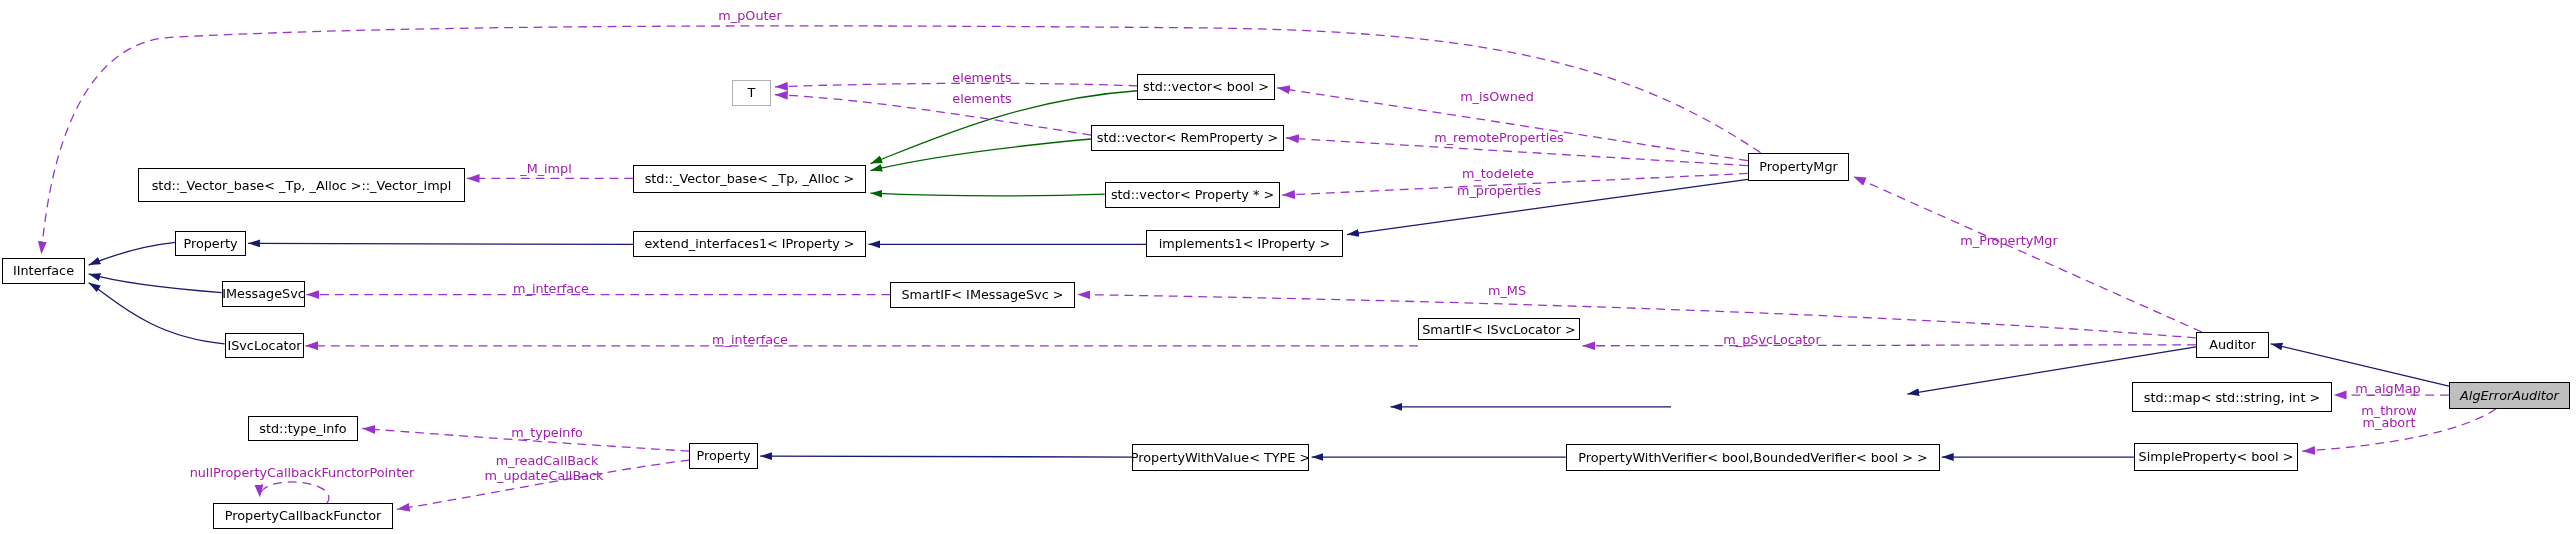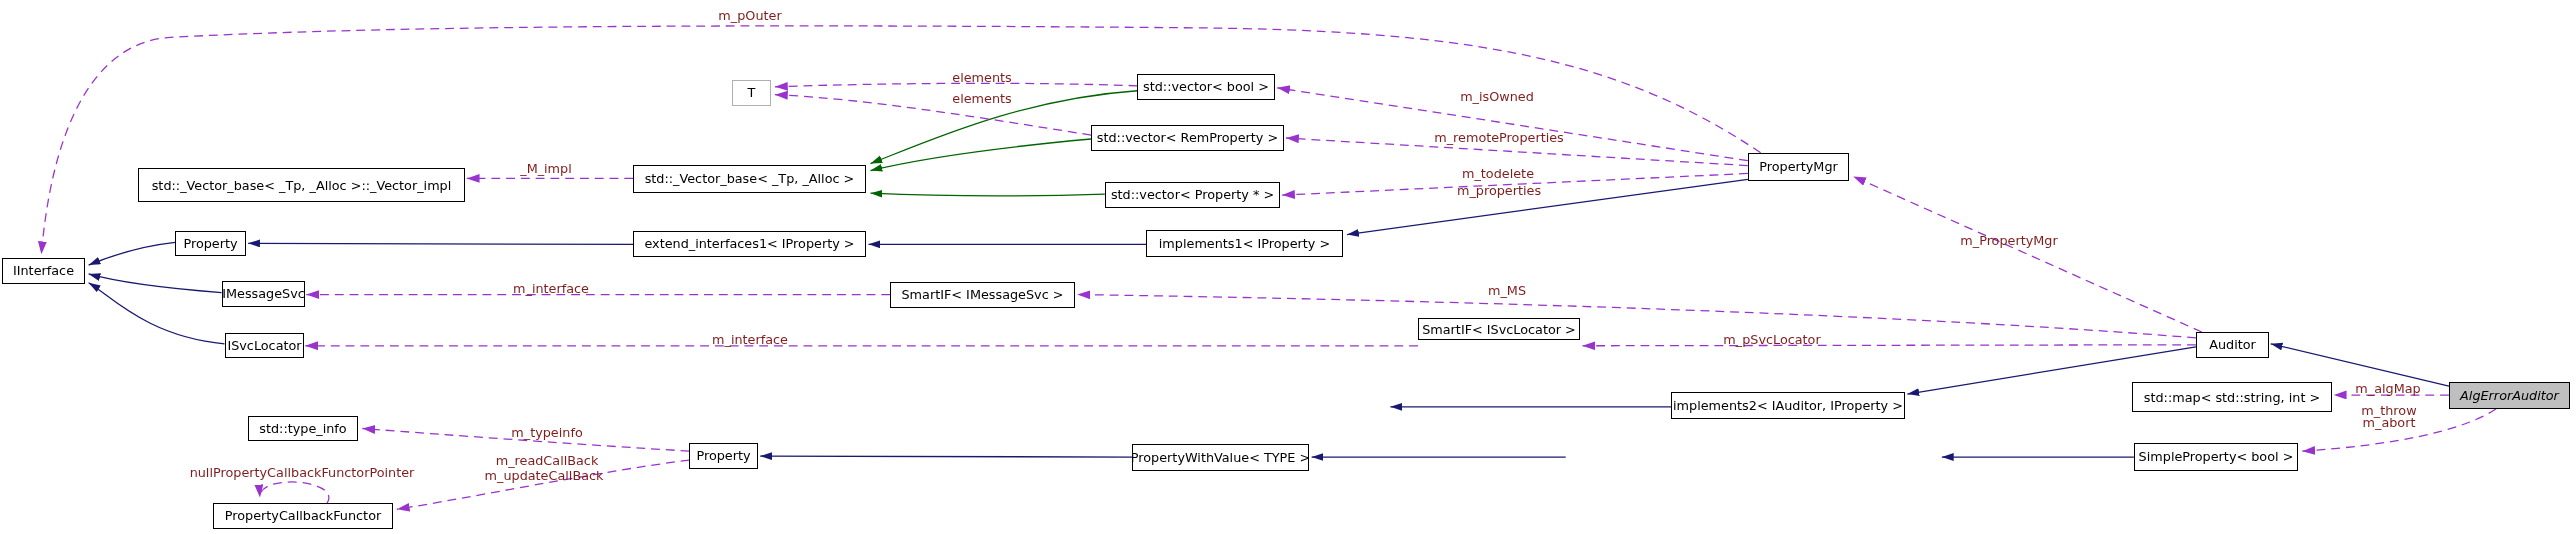--- a/index.html
+++ b/index.html
@@ -4,21 +4,21 @@
 <style>
   html,body{margin:0;padding:0;background:#fff;}
   #canvas{position:relative;width:2576px;height:535px;background:#ffffff;overflow:hidden;
           font-family:"DejaVu Sans","Liberation Sans",sans-serif;}
   #edges{position:absolute;left:0;top:0;width:2576px;height:535px;}
   .node{position:absolute;box-sizing:border-box;border:1px solid #000;background:#fff;
         display:flex;align-items:center;justify-content:center;white-space:nowrap;
         font-size:12.8px;color:#000;z-index:2;}
   .node.hl{background:#bfbfbf;border:1.5px solid #000;font-style:italic;}
   .node.tpl{border:1px solid #b0b0b0;}
-  .elabel{position:absolute;transform:translate(-50%,-50%);font-size:12.8px;color:#7f1d1d;
+  .elabel{position:absolute;transform:translate(-50%,-50%);font-size:12.8px;color:#a21caf;
           white-space:nowrap;z-index:3;}
 </style>
 </head>
 <body>
 
 <div id="canvas">
 
   <svg id="edges" width="2576" height="535" viewBox="0 0 2616 543">
     <defs>
       <marker id="arrB" markerWidth="13" markerHeight="9" refX="12" refY="4" orient="auto" markerUnits="userSpaceOnUse">
@@ -85,25 +85,25 @@
   <div class="node" style="left:175px;top:231px;width:71px;height:24.6px">Property</div>
   <div class="node" style="left:633px;top:231px;width:233px;height:25.6px">extend_interfaces1&lt; IProperty &gt;</div>
   <div class="node" style="left:1146px;top:230px;width:197px;height:26.6px">implements1&lt; IProperty &gt;</div>
   <div class="node" style="left:222px;top:281px;width:83px;height:25.6px">IMessageSvc</div>
   <div class="node" style="left:890px;top:282px;width:185px;height:25.6px">SmartIF&lt; IMessageSvc &gt;</div>
   <div class="node" style="left:225px;top:333px;width:79px;height:24.6px">ISvcLocator</div>
   <div class="node" style="left:1418px;top:318px;width:162px;height:22px">SmartIF&lt; ISvcLocator &gt;</div>
   <div class="node" style="left:2196px;top:332px;width:73px;height:25.6px">Auditor</div>
   <div class="node" style="left:2132px;top:382px;width:200px;height:30px">std::map&lt; std::string, int &gt;</div>
   <div class="node hl" style="left:2449px;top:382px;width:121px;height:26.6px">AlgErrorAuditor</div>
-  <div class="node" style="left:1671px;top:392px;width:234px;height:26.6px">implements2&lt; IAuditor, IProperty &gt;</div>
   <div class="node" style="left:2134px;top:443px;width:164px;height:27.6px">SimpleProperty&lt; bool &gt;</div>
   <div class="node" style="left:248px;top:416px;width:110px;height:24.6px">std::type_info</div>
   <div class="node" style="left:689px;top:443px;width:69px;height:25.6px">Property</div>
   <div class="node" style="left:1132px;top:444px;width:177px;height:26.6px">PropertyWithValue&lt; TYPE &gt;</div>
+  <div class="node" style="left:1566px;top:444px;width:374px;height:26.6px">PropertyWithVerifier&lt; bool,BoundedVerifier&lt; bool &gt; &gt;</div>
   <div class="node" style="left:213px;top:503px;width:180px;height:25.6px">PropertyCallbackFunctor</div>
 
   <div class="elabel" style="left:750px;top:14.8px">m_pOuter</div>
   <div class="elabel" style="left:982px;top:77px">elements</div>
   <div class="elabel" style="left:982px;top:98px">elements</div>
   <div class="elabel" style="left:1497px;top:96px">m_isOwned</div>
   <div class="elabel" style="left:1499px;top:137px">m_remoteProperties</div>
   <div class="elabel" style="left:1498px;top:173px">m_todelete</div>
   <div class="elabel" style="left:1499px;top:190px">m_properties</div>
   <div class="elabel" style="left:546px;top:168px">_M_impl</div>

